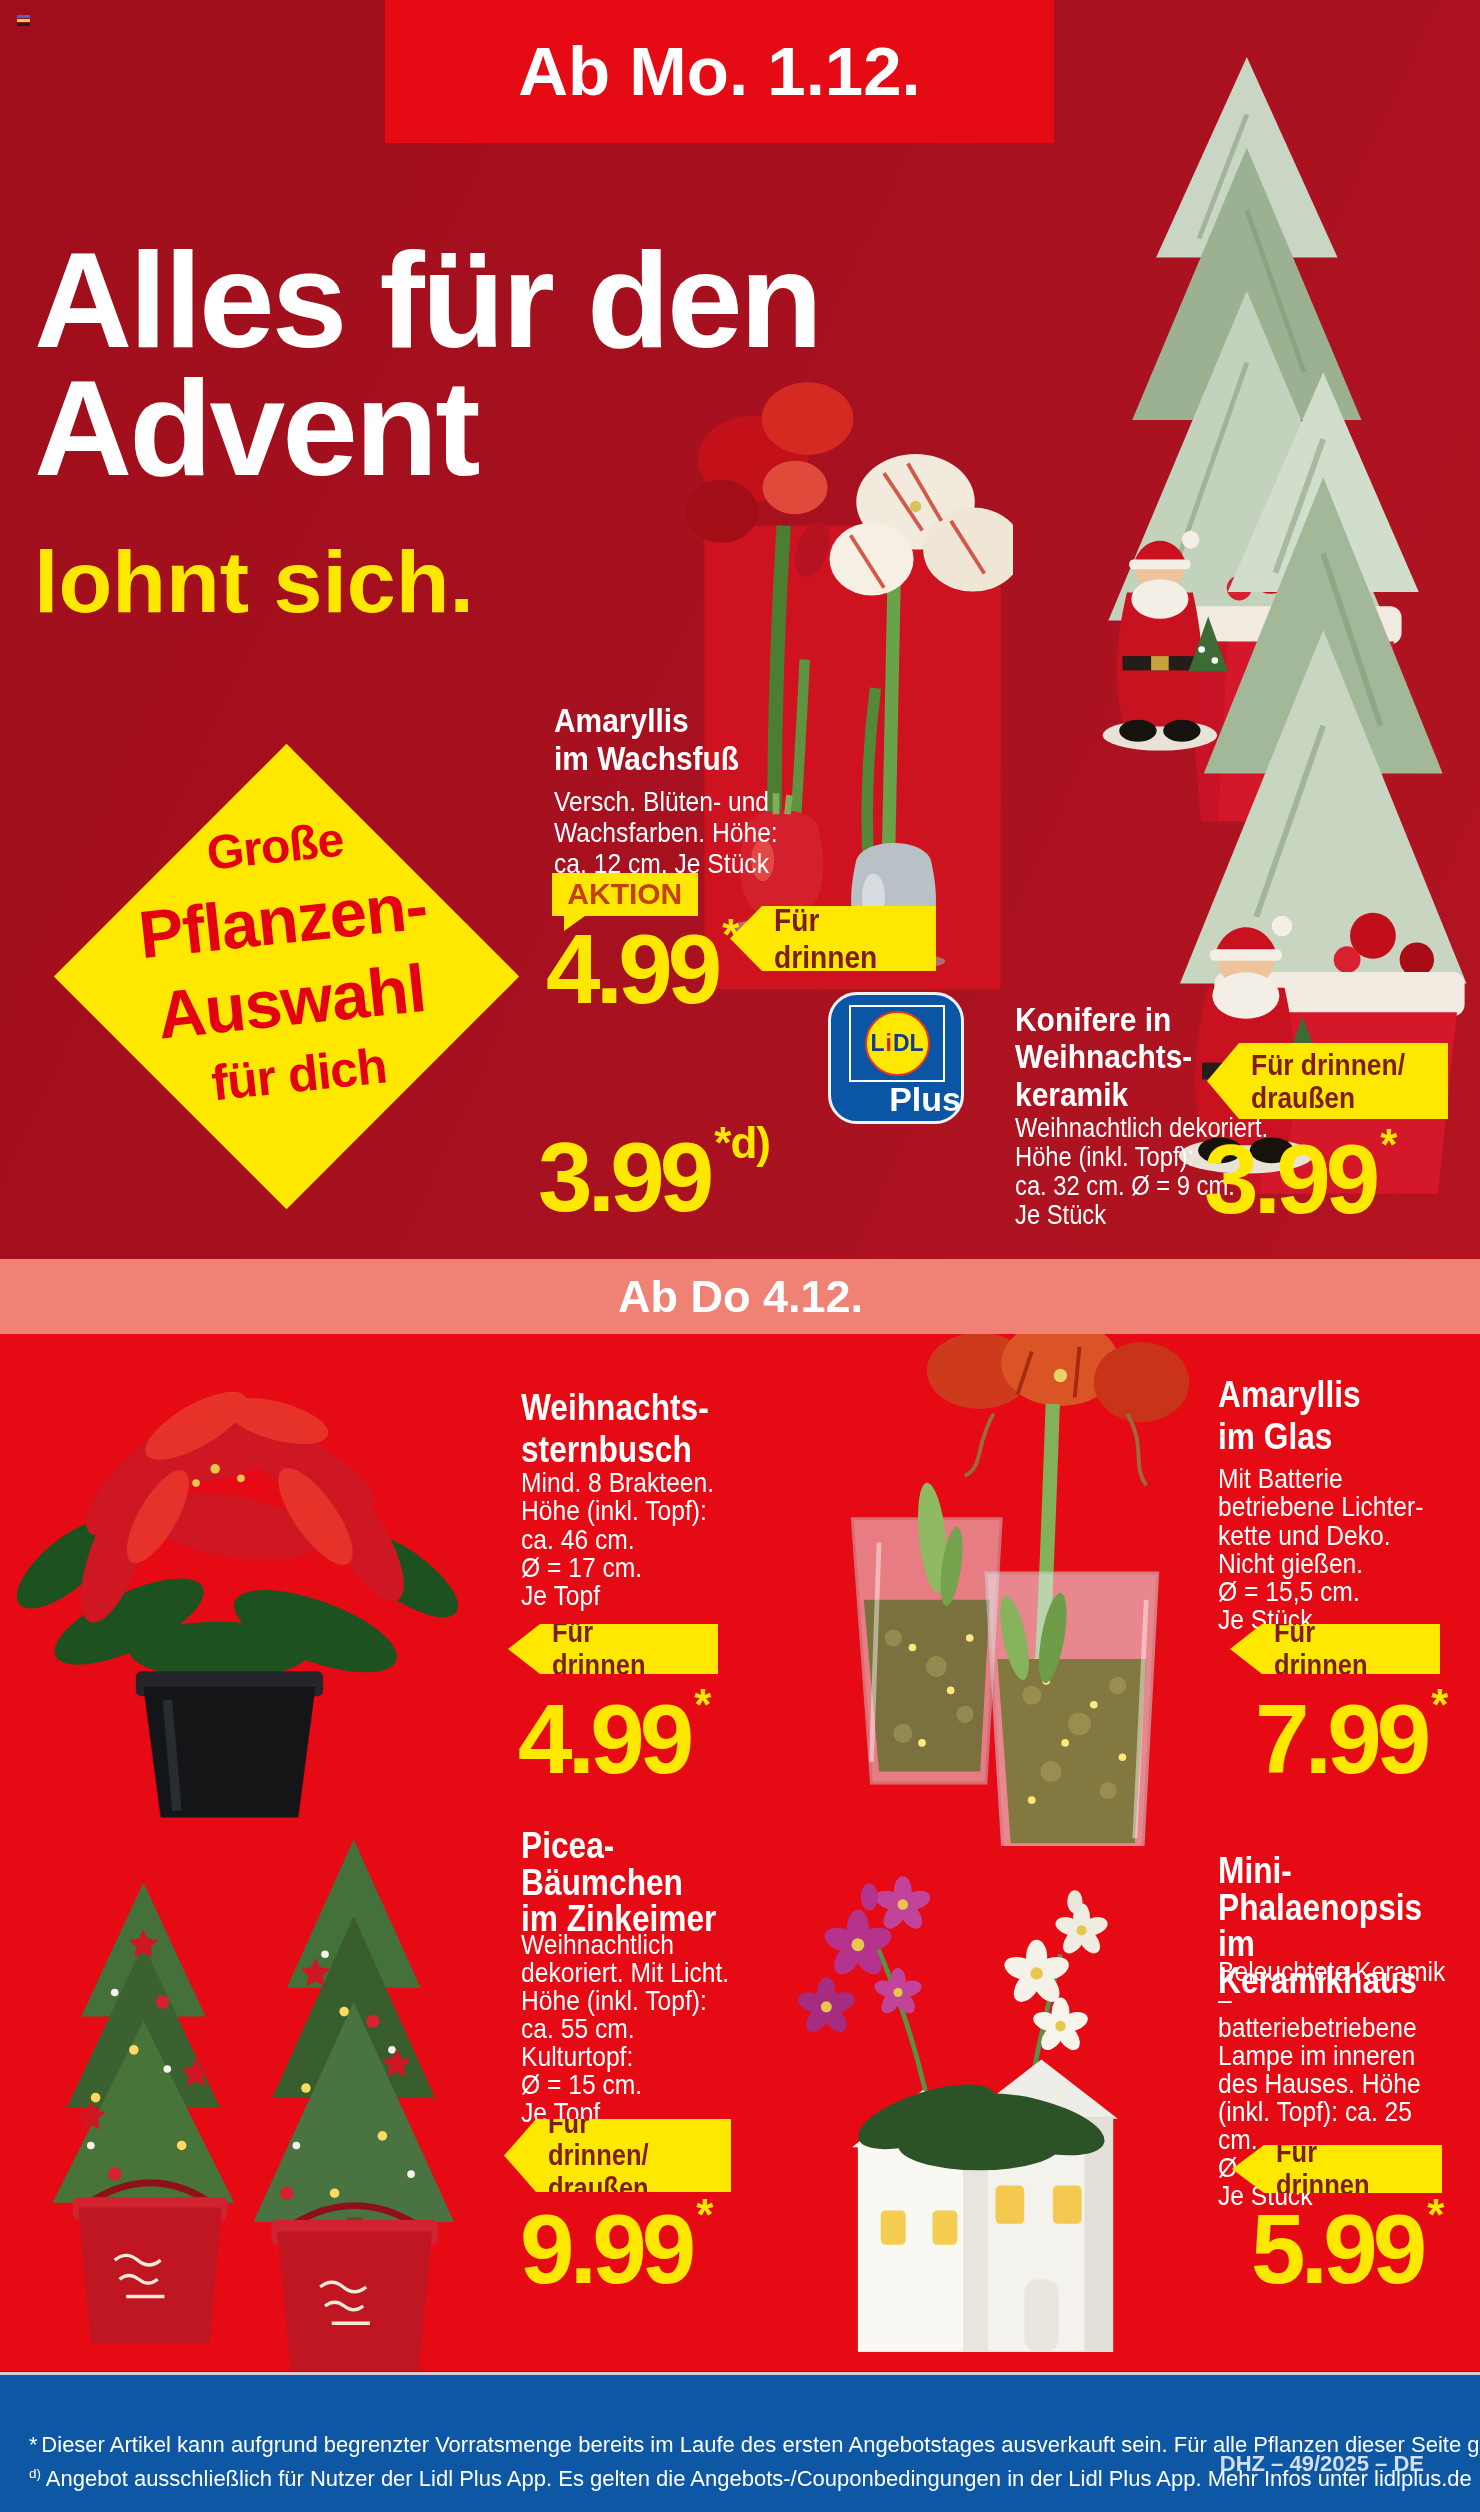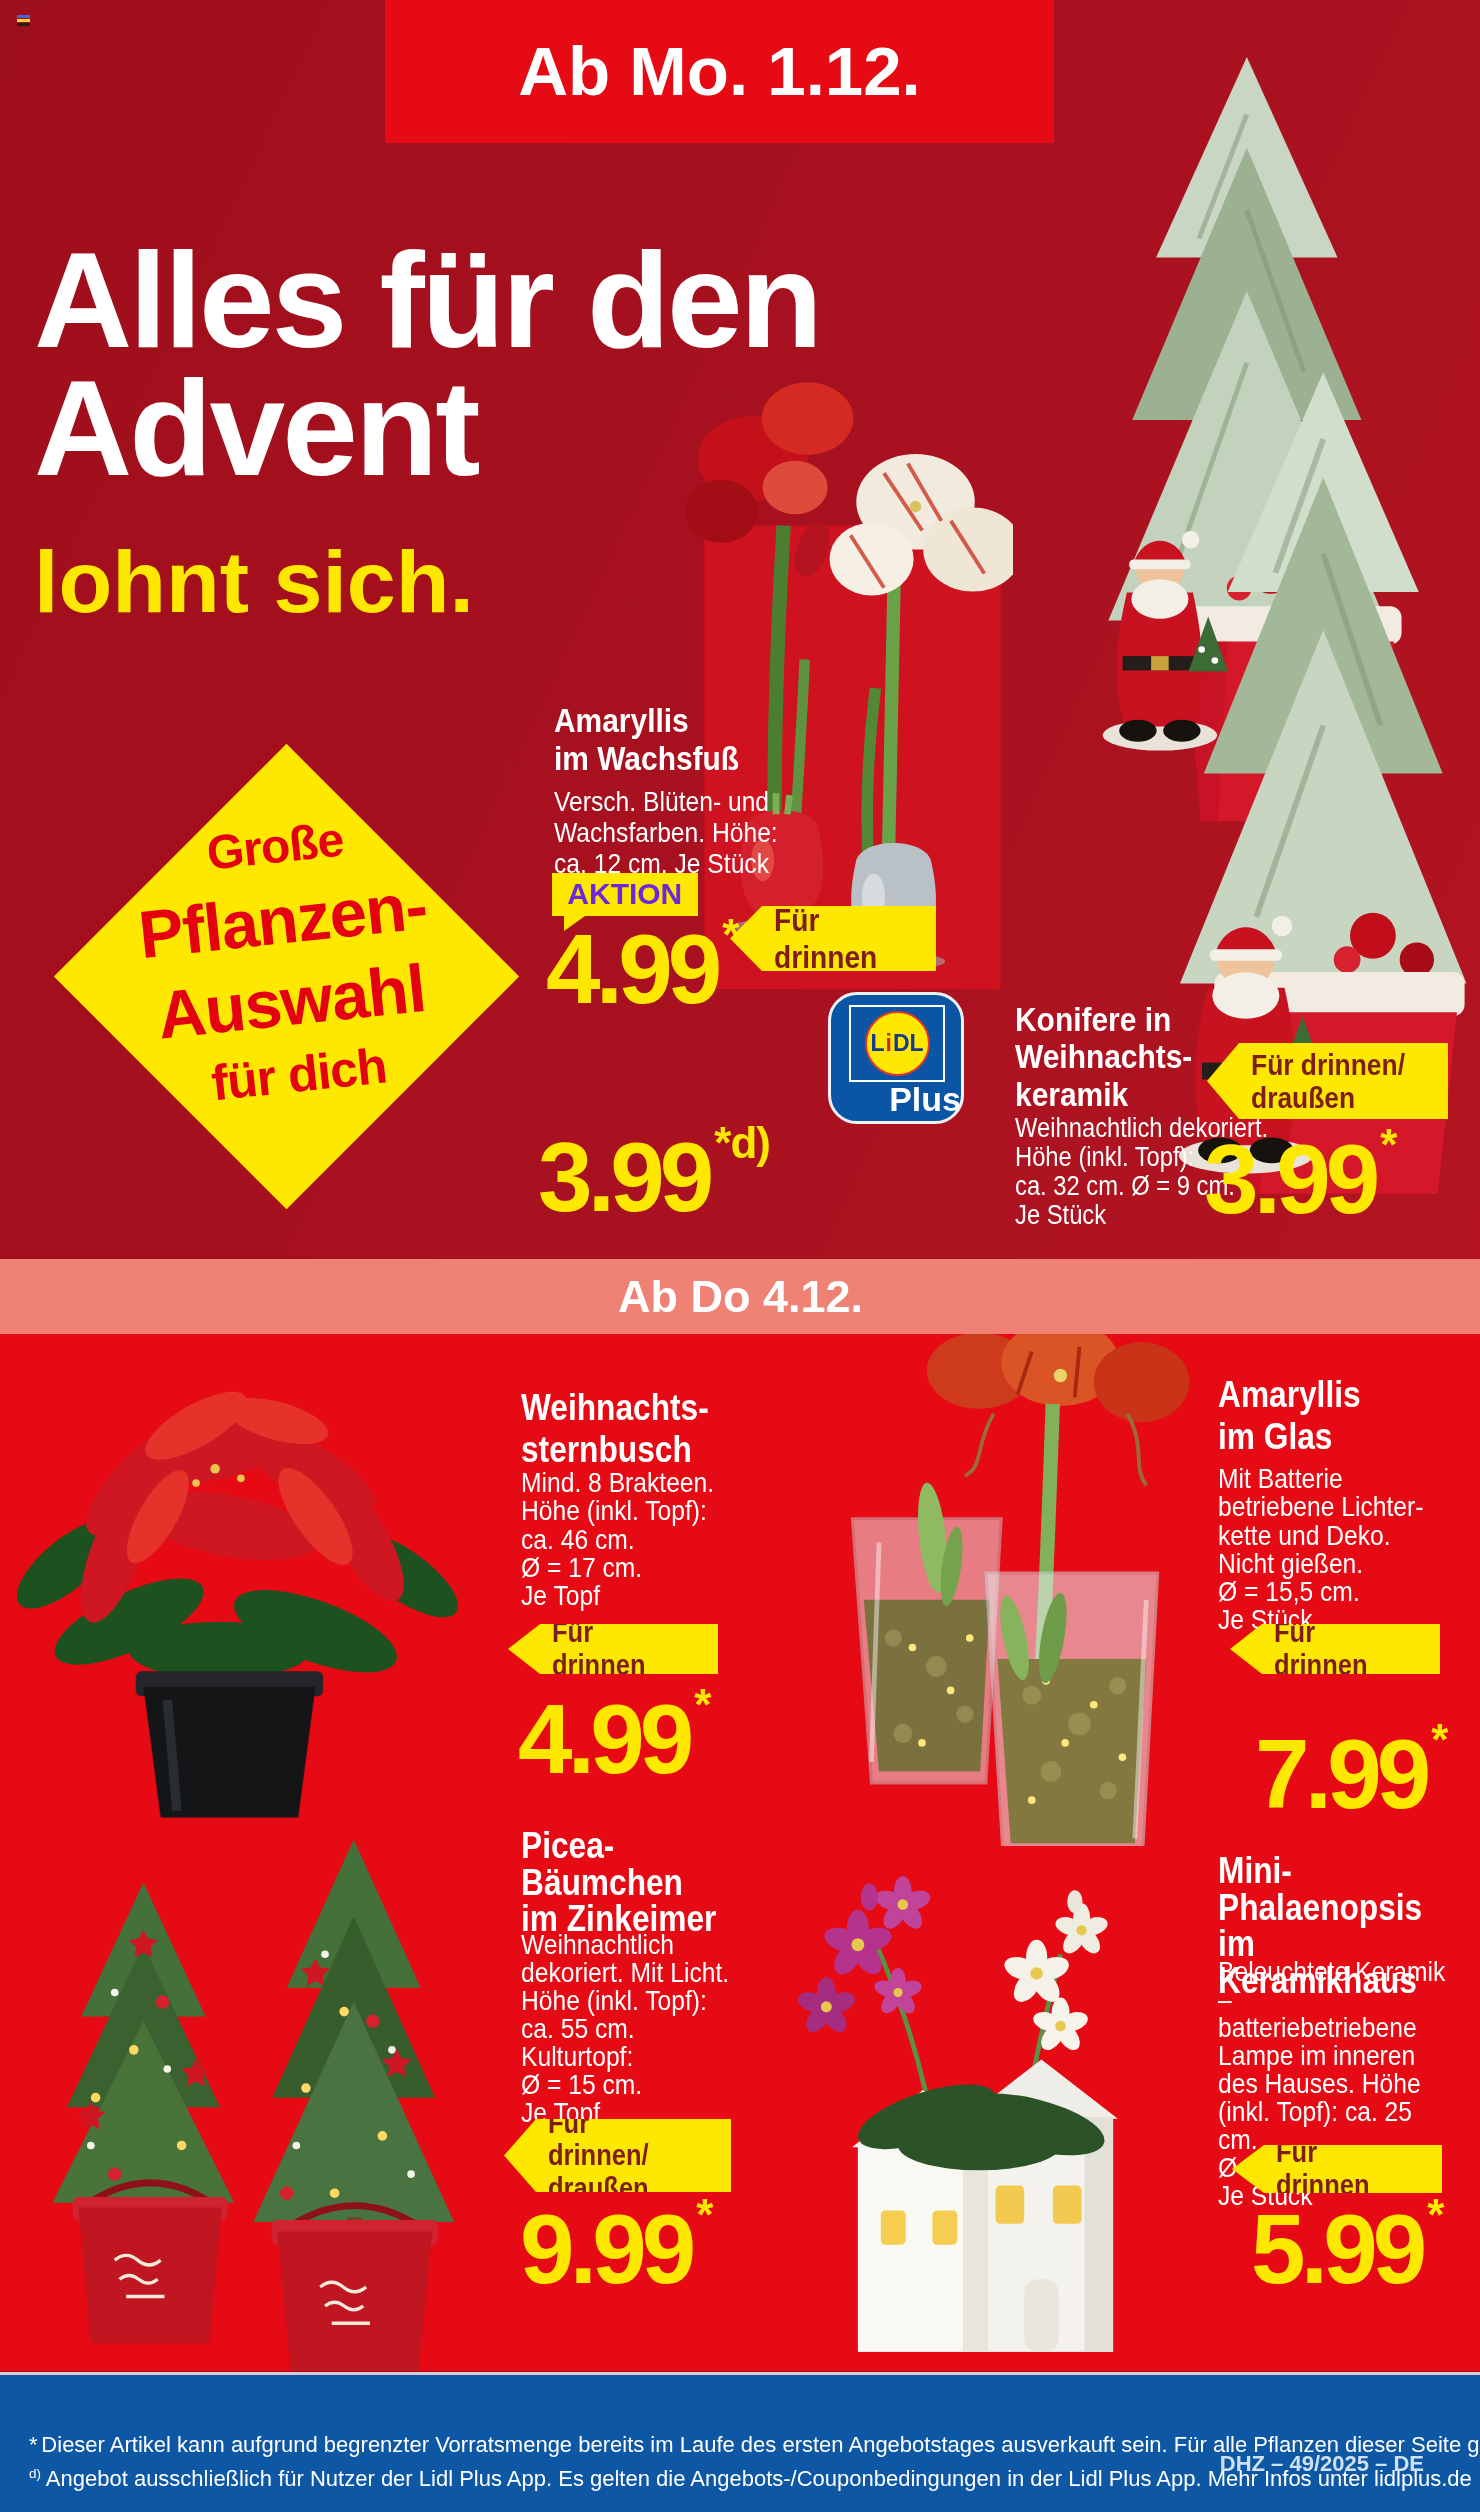--- a/index.html
+++ b/index.html
@@ -51,33 +51,33 @@
   .d2 { left:1015px; top:1114px; font-size:27px; line-height:1.07; }
   .t3 { left:521px;  top:1387px; font-size:36px; line-height:1.18; }
   .d3 { left:521px;  top:1469px; font-size:28px; line-height:1.01; }
   .t4 { left:1218px; top:1374px; font-size:36px; line-height:1.18; }
   .d4 { left:1218px; top:1465px; font-size:28px; line-height:1.01; }
   .t5 { left:521px;  top:1828px; font-size:36px; line-height:1.02; }
   .d5 { left:521px;  top:1931px; font-size:28px; line-height:1.0; }
   .t6 { left:1218px; top:1853px; font-size:36px; line-height:1.02; }
   .d6 { left:1218px; top:1958px; font-size:28px; line-height:1.0; }
 
-  .aktion { position:absolute; left:552px; top:873px; z-index:3; background:#ffe800; color:#6d28d9;
+  .aktion { position:absolute; left:552px; top:873px; z-index:3; background:#ffe800; color:#c2410c;
             font-weight:bold; font-size:30px; padding:3.8px 15.3px 5.7px; }
   .aktion::after { content:""; position:absolute; left:11.5px; top:100%; width:0; height:0;
             border-top:15.3px solid #ffe800; border-right:21px solid transparent; }
 
   .price { position:absolute; z-index:4; color:#ffe800; font-weight:bold; font-size:98px;
            letter-spacing:-4.8px; line-height:1; white-space:nowrap; }
   .psup  { font-size:44px; letter-spacing:-1px; vertical-align:53px; margin-left:4.8px; }
   .pr1 { left:546px;  top:913px; }
   .pr2 { left:538px;  top:1121px; }
   .pr3 { left:1204px; top:1123px; }
   .pr4 { left:518px;  top:1683px; }
-  .pr5 { left:1255px; top:1683px;margin-top:35px; }
+  .pr5 { left:1255px; top:1683px; }
   .pr6 { left:520px;  top:2193px; }
   .pr7 { left:1251px; top:2193px; }
 
   .arrow { position:absolute; z-index:3; background:#ffe800; color:#7f1d1d; font-weight:bold;
            display:flex; align-items:center; box-sizing:border-box; padding-left:44px; padding-right:15px;
            clip-path:polygon(0 50%, 32px 0, 100% 0, 100% 100%, 32px 100%); }
   .arrow .cx { transform:scaleX(.88); transform-origin:0 50%; white-space:pre-line; }
   .a1 { left:730px;  top:906px;  width:206px; height:65px; font-size:32px; }
   .a2 { left:1207px; top:1043px; width:241px; height:76px; font-size:30px; line-height:1.1; }
   .a3 { left:508px;  top:1624px; width:210px; height:50px; font-size:29px; }

